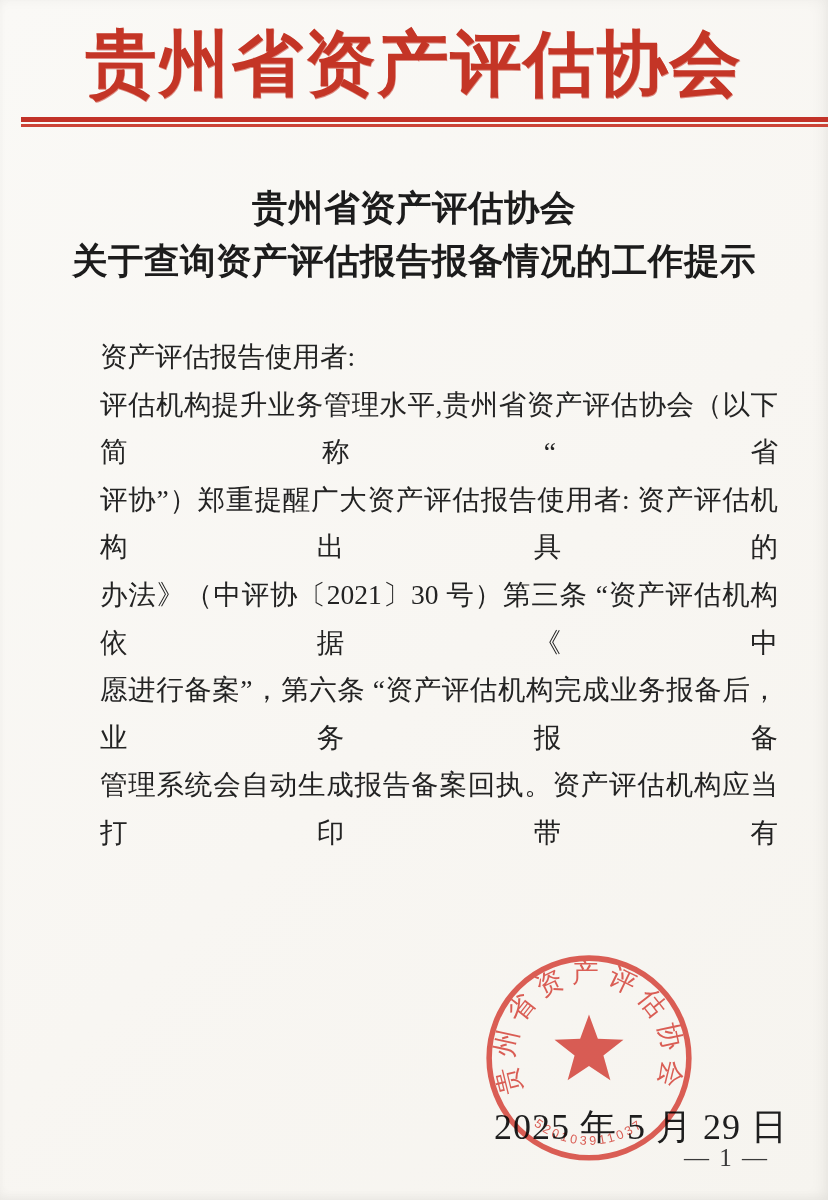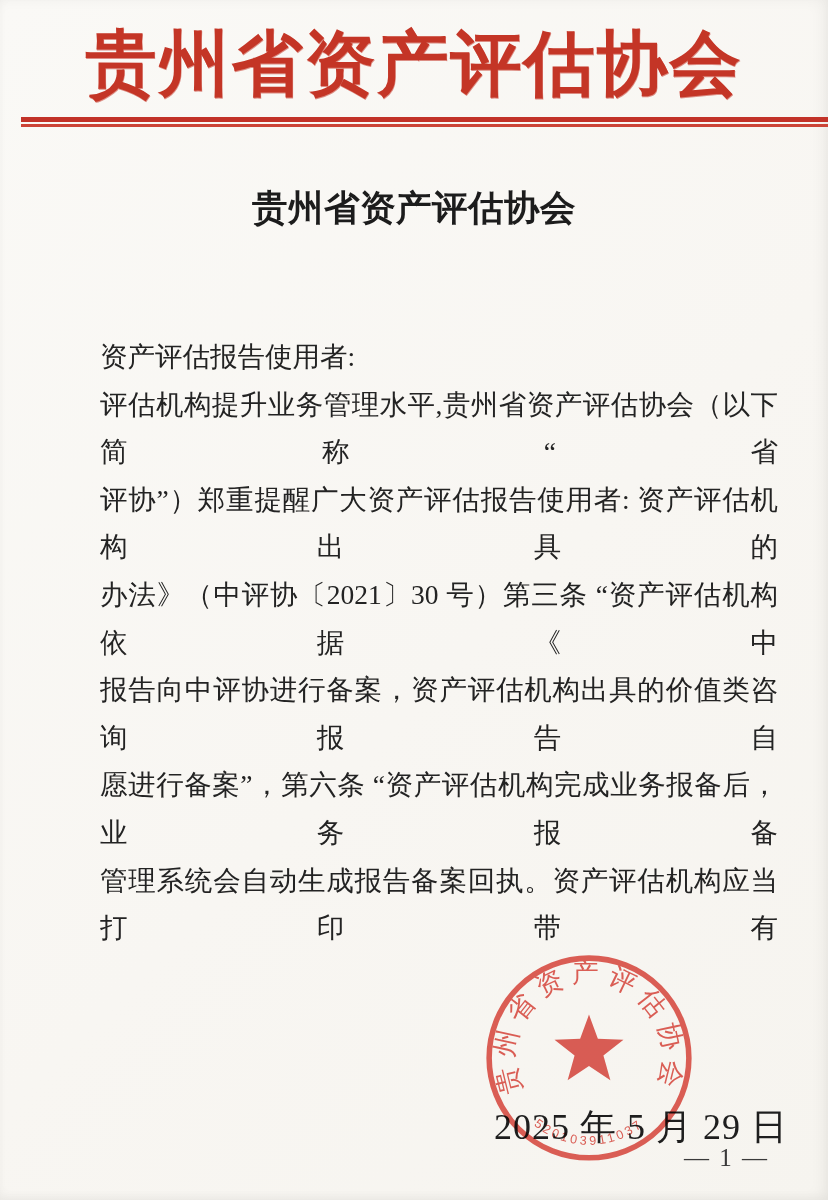--- a/index.html
+++ b/index.html
@@ -68,28 +68,28 @@
 
   <div class="letterhead">贵州省资产评估协会</div>
 
   <div class="rule">
     <div class="thick"></div>
     <div class="thin"></div>
   </div>
 
   <div class="doc-title">
     <div>贵州省资产评估协会</div>
+    <div>关于查询资产评估报告报备情况的工作提示</div>
   </div>
 
   <div class="body-text">
     <div class="line">资产评估报告使用者:</div>
     <div class="line j">评估机构提升业务管理水平,贵州省资产评估协会（以下简称“省</div>
     <div class="line j">评协”）郑重提醒广大资产评估报告使用者: 资产评估机构出具的</div>
     <div class="line j">办法》（中评协〔2021〕30 号）第三条 “资产评估机构依据《中</div>
-    <div class="line j">报告向中评协进行备案，资产评估机构出具的价值类咨询报告自</div>
     <div class="line j">愿进行备案”，第六条 “资产评估机构完成业务报备后，业务报备</div>
     <div class="line j">管理系统会自动生成报告备案回执。资产评估机构应当打印带有</div>
 
   </div>
 
   <div class="doc-date">2025 年 5 月 29 日</div>
 
   <svg class="seal" viewBox="0 0 230 230" xmlns="http://www.w3.org/2000/svg">
     <circle cx="115" cy="113" r="99" fill="none" stroke="#dc453c" stroke-width="5.5"></circle>
     <path id="sealTopArc" d="M 47.9 143.3 A 74 74 0 1 1 182.1 143.3" fill="none"></path>

